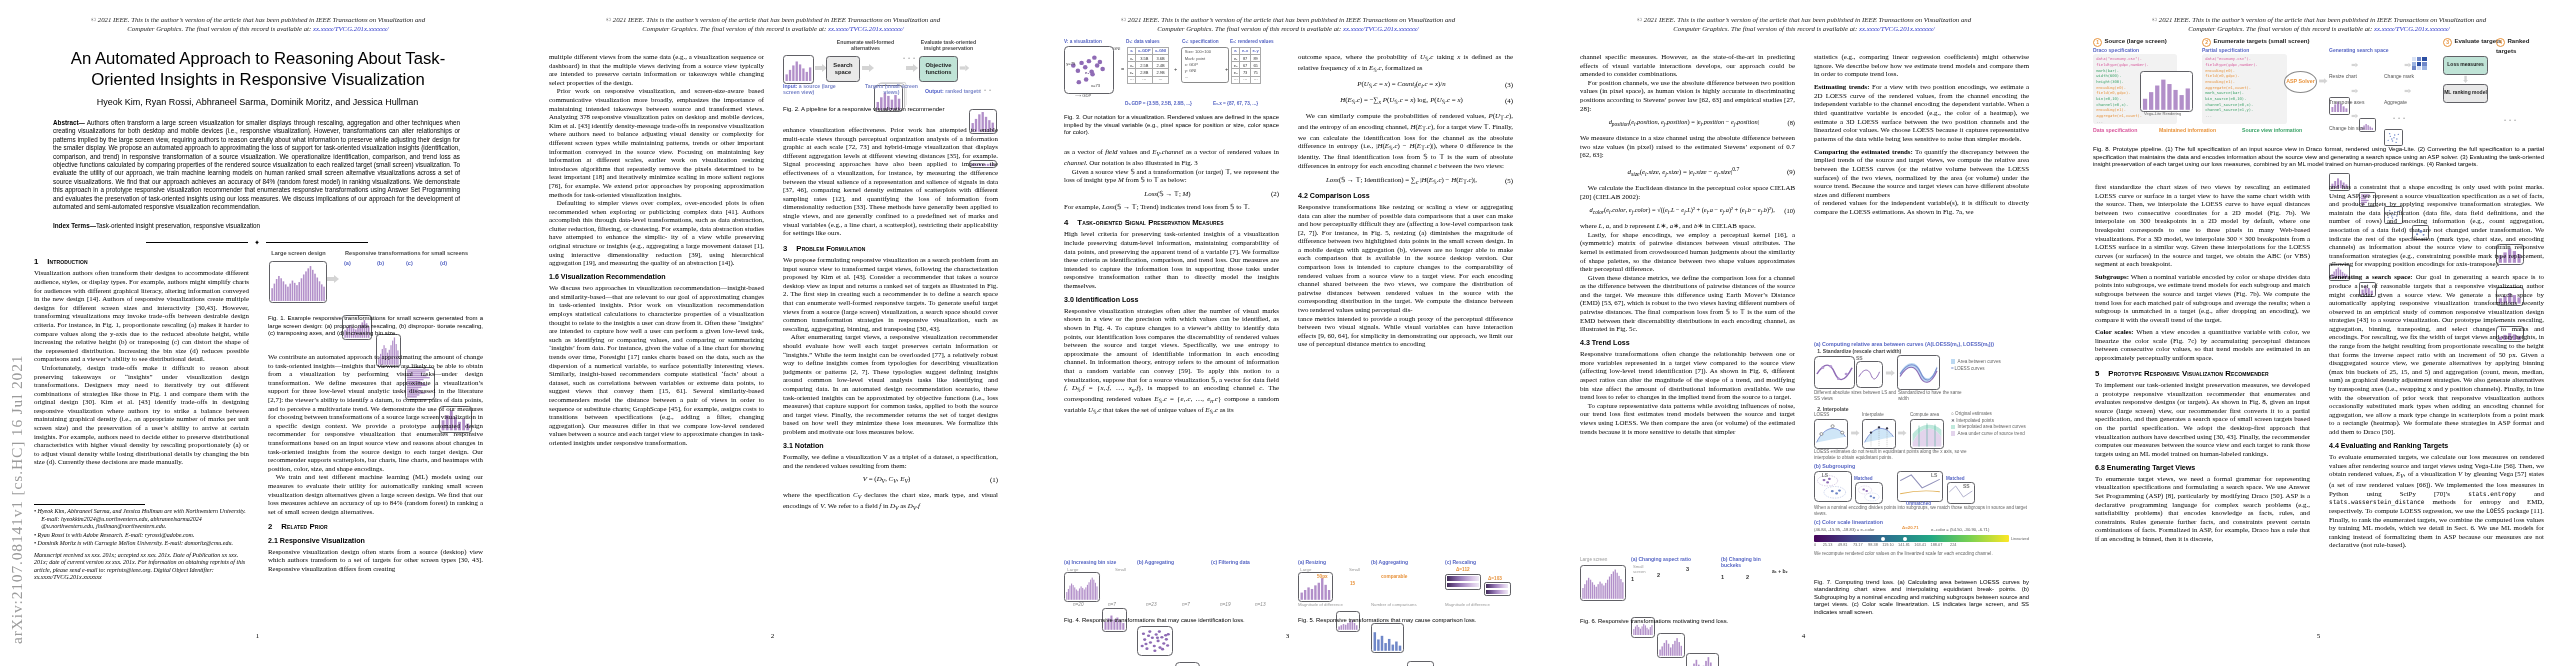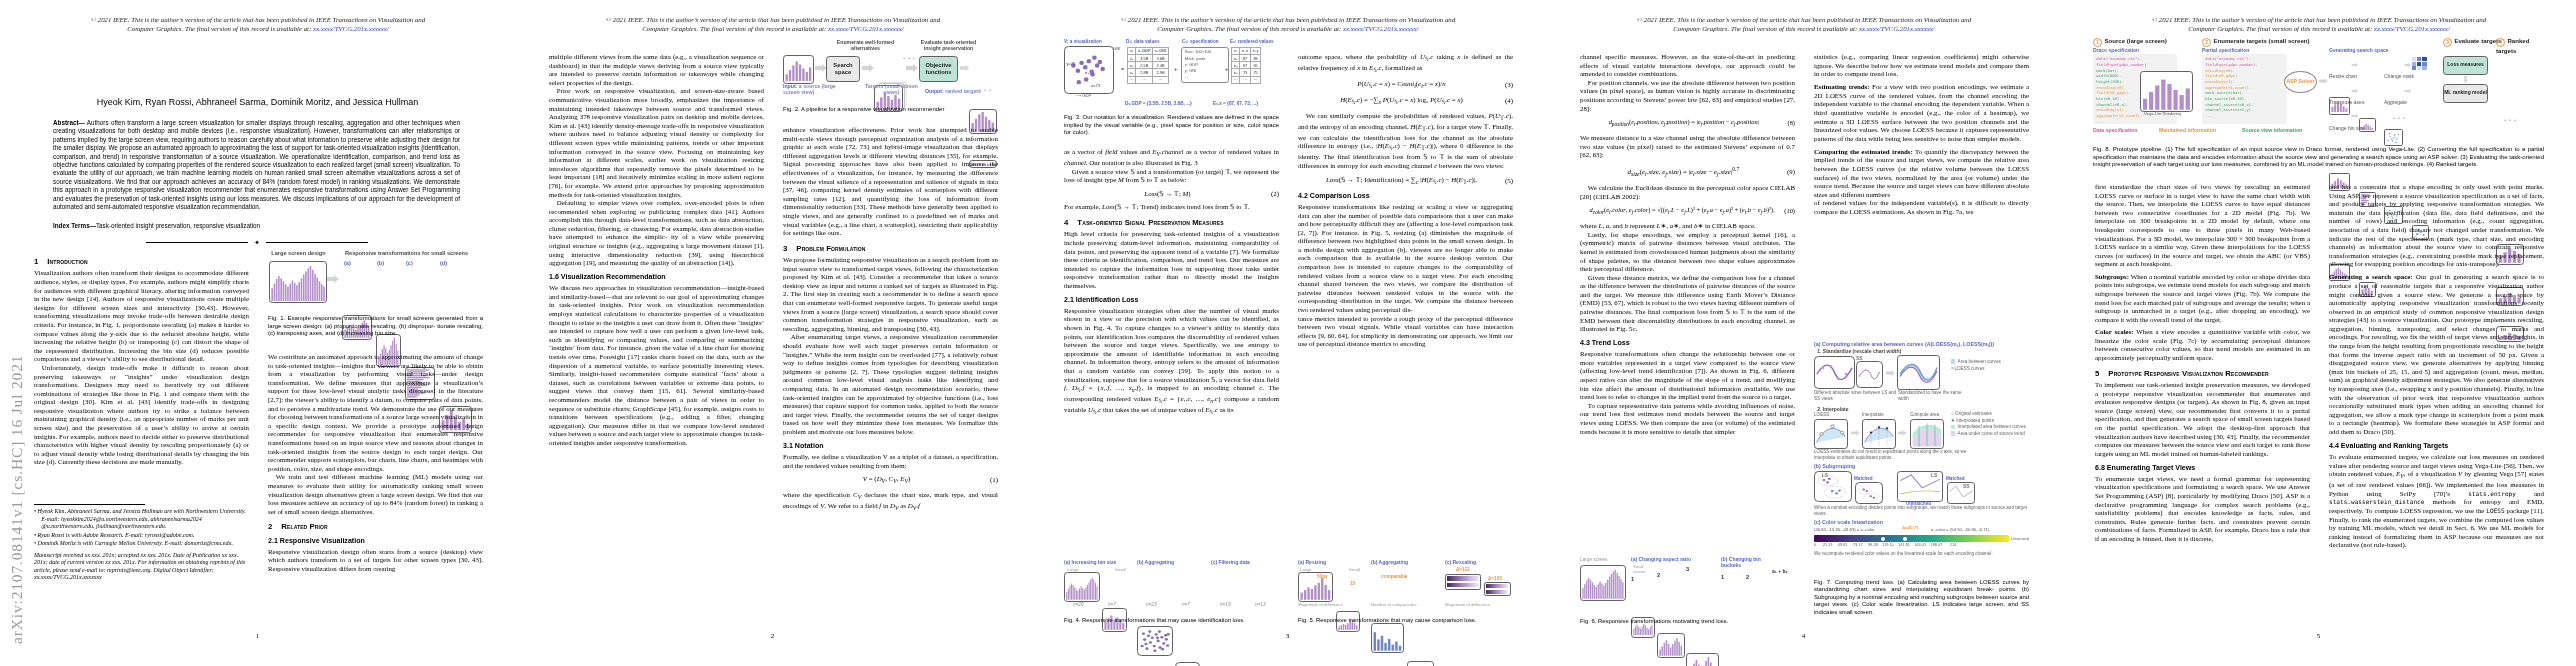--- a/index.html
+++ b/index.html
@@ -75,20 +75,21 @@
 <body>
 
 <div class="canvas">
 
   <div class="page" style="left:0">
     <div class="hdr">
       <span>© 2021 IEEE. This is the author’s version of the article that has been published in IEEE Transactions on Visualization and</span><br>
       <span>Computer Graphics. The final version of this record is available at: </span><a href="#">xx.xxxx/TVCG.201x.xxxxxx/</a>
     </div>
     <div class="watermark">arXiv:2107.08141v1  [cs.HC]  16 Jul 2021</div>
+    <div class="title">An Automated Approach to Reasoning About Task-Oriented Insights in Responsive Visualization</div>
     <div class="authors">Hyeok Kim, Ryan Rossi, Abhraneel Sarma, Dominik Moritz, and Jessica Hullman</div>
     <div class="abstract"><b>Abstract—</b><span> Authors often transform a large screen visualization for smaller displays through rescaling, aggregation and other techniques when creating visualizations for both desktop and mobile devices (i.e., responsive visualization). However, transformations can alter relationships or patterns implied by the large screen view, requiring authors to reason carefully about what information to preserve while adjusting their design for the smaller display. We propose an automated approach to approximating the loss of support for task-oriented visualization insights (identification, comparison, and trend) in responsive transformation of a source visualization. We operationalize identification, comparison, and trend loss as objective functions calculated by comparing properties of the rendered source visualization to each realized target (small screen) visualization. To evaluate the utility of our approach, we train machine learning models on human ranked small screen alternative visualizations across a set of source visualizations. We find that our approach achieves an accuracy of 84% (random forest model) in ranking visualizations. We demonstrate this approach in a prototype responsive visualization recommender that enumerates responsive transformations using Answer Set Programming and evaluates the preservation of task-oriented insights using our loss measures. We discuss implications of our approach for the development of automated and semi-automated responsive visualization recommendation.</span></div>
     <div class="idx"><b>Index Terms—</b><span>Task-oriented insight preservation, responsive visualization</span></div>
     <div class="sep">
         <span class="ln"></span>
         <span class="dm">✦</span>
         <span class="ln"></span>
       </div>
 
     <div class="col" style="left:34px;top:251px;height:249px">
@@ -431,21 +432,21 @@
       <div class="eq">
           <span class="eb"><i>Loss</i>(𝕊 → 𝕋; <i>M</i>)</span>
           <span class="en">(2)</span>
         </div>
       <p class="ni">For example, <i>Loss</i>(𝕊 → 𝕋; Trend) indicates trend loss from 𝕊 to 𝕋.</p>
       <div class="h1">
           <span>4</span>
           <span class="sc">Task-oriented Signal Preservation Measures</span>
         </div>
       <p class="ni">High level criteria for preserving task-oriented insights of a visualization include preserving datum-level information, maintaining comparability of data points, and preserving the apparent trend of a variable [7]. We formalize these criteria as identification, comparison, and trend loss. Our measures are intended to capture the information loss in supporting those tasks under responsive transformation rather than to directly model the insights themselves.</p>
-      <div class="h2">2.1   Identification Loss</div>
+      <div class="h2">3.0   Identification Loss</div>
       <p class="ni">Responsive visualization strategies often alter the number of visual marks shown in a view or the precision with which values can be identified, as shown in Fig. 4. To capture changes to a viewer’s ability to identify data points, our identification loss compares the discernability of rendered values between the source and target views. Specifically, we use entropy to approximate the amount of identifiable information in each encoding channel. In information theory, entropy refers to the amount of information that a random variable can convey [59]. To apply this notion to a visualization, suppose that for a source visualization 𝕊, a vector for data field <i>f</i>, <i>D</i><sub>𝕊</sub>.<i>f</i> = {<i>x</i>₁.<i>f</i>, …, <i>x<sub>n</sub></i>.<i>f</i>}, is mapped to an encoding channel <i>c</i>. The corresponding rendered values <i>E</i><sub>𝕊</sub>.<i>c</i> = {<i>e</i>₁.<i>c</i>, …, <i>e<sub>n</sub></i>.<i>c</i>} compose a random variable <i>U</i><sub>𝕊</sub>.<i>c</i> that takes the set of unique values of <i>E</i><sub>𝕊</sub>.<i>c</i> as its</p>
     </div>
 
     <div class="fig" style="left:34px;top:559px;width:215px;height:53px">
       <div class="flab" style="left:0;top:0;font-size:5px">(a) Increasing bin size</div>
       <div class="glab" style="left:3.3px;top:7.8px;font-size:4.4px">Large</div>
       <div class="glab" style="left:51px;top:7.8px;font-size:4.4px">Small</div>
       <div class="cbox viz" style="left:0;top:13.3px;width:34px;height:28px">
           <svg viewBox="0 0 100 100" preserveAspectRatio="none" style="position: absolute; inset: 1.1px; width: calc(100% - 2.2px); height: calc(100% - 2.2px);">
             <rect x="0.75" y="70" width="3.5" height="30" fill="#b28fc9"></rect>

